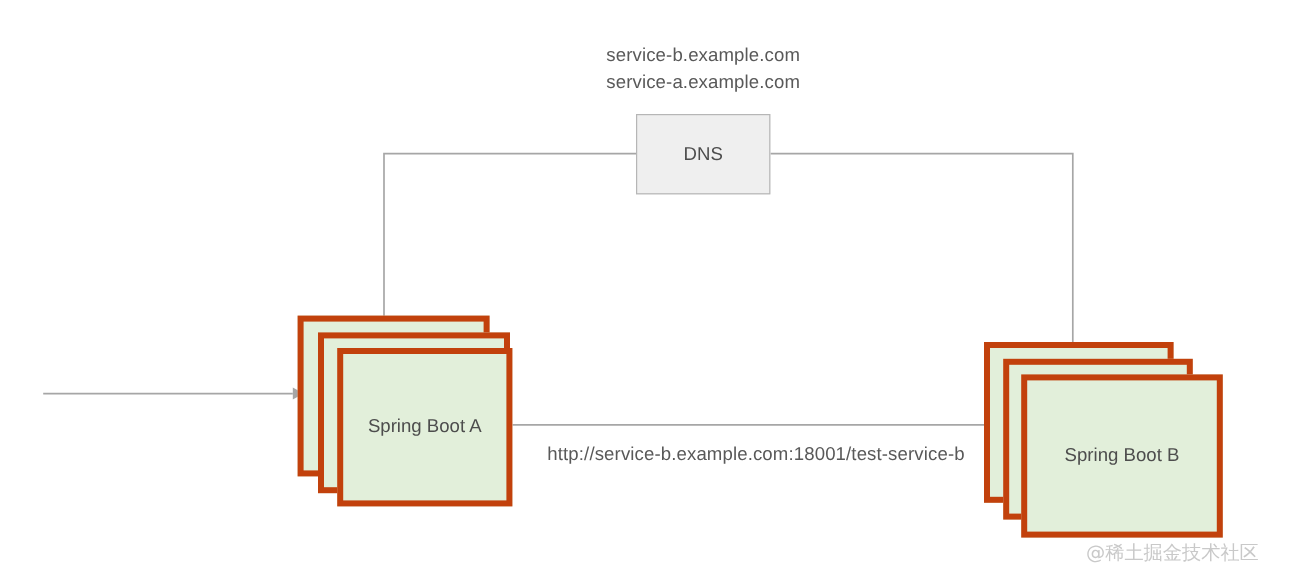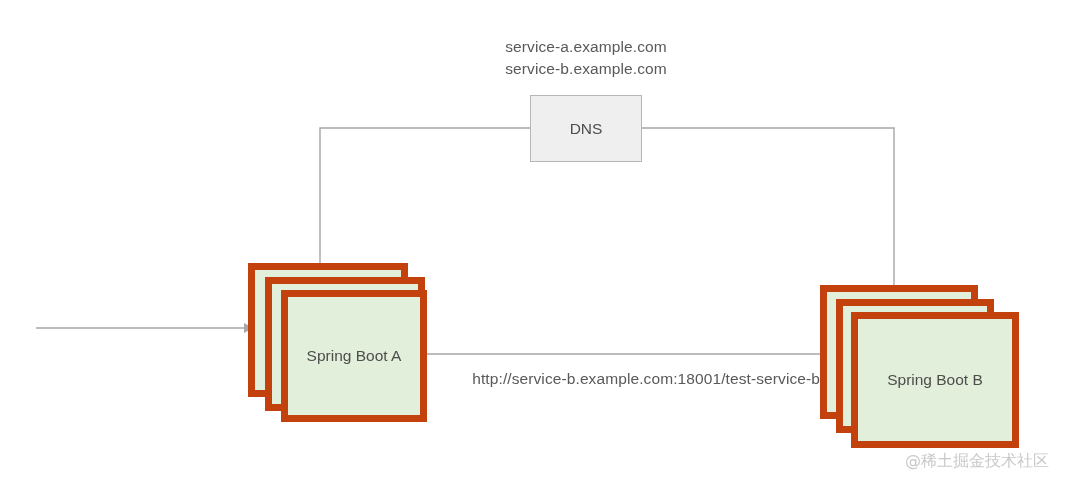--- a/index.html
+++ b/index.html
@@ -51,21 +51,21 @@
     color: #4d4d4d;
     font-size: 15.5px;
     text-align: center;
   }
   .stack {
     position: absolute;
   }
   .card {
     position: absolute;
     background: #e2efda;
-    border: 7px solid #c2410c;
+    border: 5px solid #c2410c;
     box-sizing: border-box;
   }
   .card.front {
     display: flex;
     align-items: center;
     justify-content: center;
     color: #4d4d4d;
     font-size: 15.5px;
   }
   .edge-label {
@@ -78,21 +78,20 @@
   }
   #label-left {
     left: 28px;
     top: 352px;
     width: 212px;
   }
   #label-mid {
     left: 440px;
     top: 368px;
     width: 380px;
-    text-align: right;
   }
   .watermark {
     position: absolute;
     left: 905px;
     top: 451px;
     color: #c9c9c9;
     font-size: 16px;
     font-family: "DejaVu Sans", sans-serif;
     white-space: nowrap;
   }
@@ -108,22 +107,22 @@
 
     <path d="M 642 128 L 894 128 L 894 286" fill="none" stroke="#a6a6a6" stroke-width="1.4"></path>
 
     <path d="M 36 328 L 244 328" fill="none" stroke="#a6a6a6" stroke-width="1.4"></path>
     <polygon points="244,323 253,328 244,333" fill="#a6a6a6"></polygon>
 
     <path d="M 427 354 L 848 354" fill="none" stroke="#a6a6a6" stroke-width="1.4"></path>
   </svg>
 
   <div class="dns-labels">
+    <div>service-b.example.com</div>
     <div>service-a.example.com</div>
-    <div>service-b.example.com</div>
   </div>
 
   <div class="dns-box">
     <span>DNS</span>
   </div>
 
   <div class="stack">
     <div class="card" style="left:248px; top:263px; width:160px; height:134px;"></div>
     <div class="card" style="left:265px; top:277px; width:160px; height:134px;"></div>
     <div class="card front" style="left:281px; top:290px; width:146px; height:132px;">

